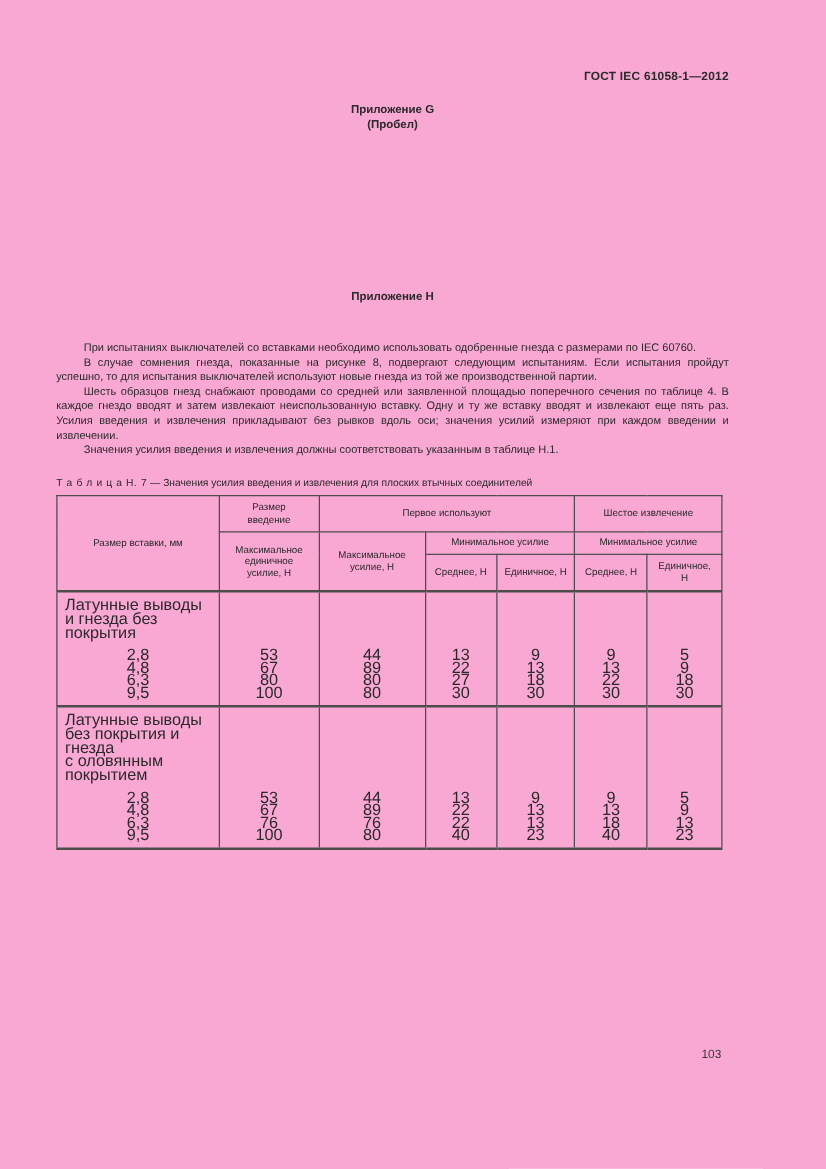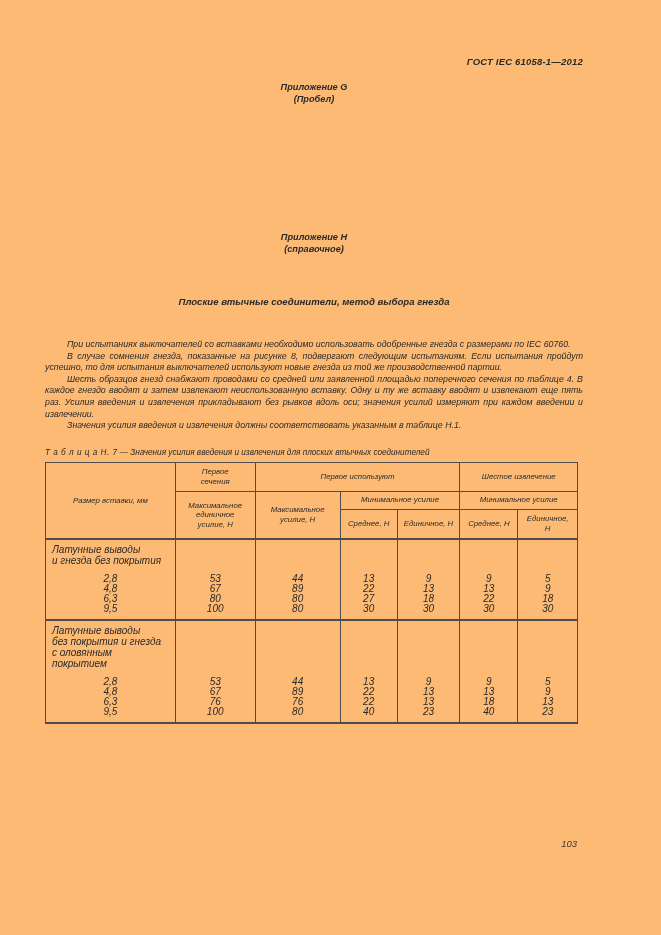--- a/index.html
+++ b/index.html
@@ -6,23 +6,22 @@
   body {
     width: 661px; height: 935px;
     background: #ffffff;
     font-family: "Liberation Sans", sans-serif;
     color: #2a2a2a;
     -webkit-font-smoothing: antialiased;
   }
   .page {
     position: relative;
     width: 661px; height: 935px;
-    background: #fdba74;
+    background: #f9a8d4;
     overflow: hidden;
-    font-style: italic;
   }
   .content {
     position: absolute;
     left: 45px; top: 0;
     width: 538px;
   }
   .doc-header {
     padding-top: 56px;
     text-align: right;
     font-weight: 700;
@@ -78,21 +77,21 @@
     vertical-align: middle;
     padding: 2px 6px;
   }
   .force-table thead tr.h-row1 th { height: 29px; }
   .force-table thead tr.h-row2 th { height: 18px; }
   .force-table thead tr.h-row3 th { height: 30px; }
   .force-table th.th-narrow { padding: 2px 14px; }
   .force-table thead tr.h-row3 th,
   .force-table th.rowspan-bottom { border-bottom: 2px solid #4d4d4d; }
   .force-table tbody td {
-    font-size: 10px;
+    font-size: 13px;
     vertical-align: bottom;
     padding: 4px 2px 5px 2px;
     border-bottom: 2px solid #4d4d4d;
   }
   .force-table tbody td.size-cell { padding-left: 6px; padding-right: 6px; }
   .sec-label {
     text-align: left;
     line-height: 11px;
     margin-bottom: 8px;
   }
@@ -116,24 +115,22 @@
       <span>ГОСТ IEC 61058-1—2012</span>
     </div>
 
     <div class="appendix appendix-g">
       <div>Приложение G</div>
       <div>(Пробел)</div>
     </div>
 
     <div class="appendix appendix-h">
       <div>Приложение H</div>
-      <div>(справочное)</div>
-    </div>
-
-    <div class="section-heading">Плоские втычные соединители, метод выбора гнезда</div>
+    </div>
+
 
     <div class="body-text">
       <p>При испытаниях выключателей со вставками необходимо использовать одобренные гнезда с размерами по IEC 60760.</p>
       <p>В случае сомнения гнезда, показанные на рисунке 8, подвергают следующим испытаниям. Если испытания пройдут успешно, то для испытания выключателей используют новые гнезда из той же производственной партии.</p>
       <p>Шесть образцов гнезд снабжают проводами со средней или заявленной площадью поперечного сечения по таблице 4. В каждое гнездо вводят и затем извлекают неиспользованную вставку. Одну и ту же вставку вводят и извлекают еще пять раз. Усилия введения и извлечения прикладывают без рывков вдоль оси; значения усилий измеряют при каждом введении и извлечении.</p>
       <p>Значения усилия введения и извлечения должны соответствовать указанным в таблице Н.1.</p>
     </div>
 
     <div class="table-caption">
       <span class="cap-label">Т а б л и ц а  Н. 7</span>
@@ -146,21 +143,21 @@
         <col style="width:15.0%">
         <col style="width:16.0%">
         <col style="width:10.7%">
         <col style="width:11.8%">
         <col style="width:10.9%">
         <col style="width:11.2%">
       </colgroup>
       <thead>
         <tr class="h-row1">
           <th rowspan="3" class="rowspan-bottom">Размер вставки, мм</th>
-          <th class="th-narrow">Первое сечения</th>
+          <th class="th-narrow">Размер введение</th>
           <th colspan="3">Первое используют</th>
           <th colspan="2">Шестое извлечение</th>
         </tr>
         <tr class="h-row2">
           <th rowspan="2" class="rowspan-bottom">Максимальное единичное усилие, Н</th>
           <th rowspan="2" class="rowspan-bottom">Максимальное усилие, Н</th>
           <th colspan="2">Минимальное усилие</th>
           <th colspan="2">Минимальное усилие</th>
         </tr>
         <tr class="h-row3">

